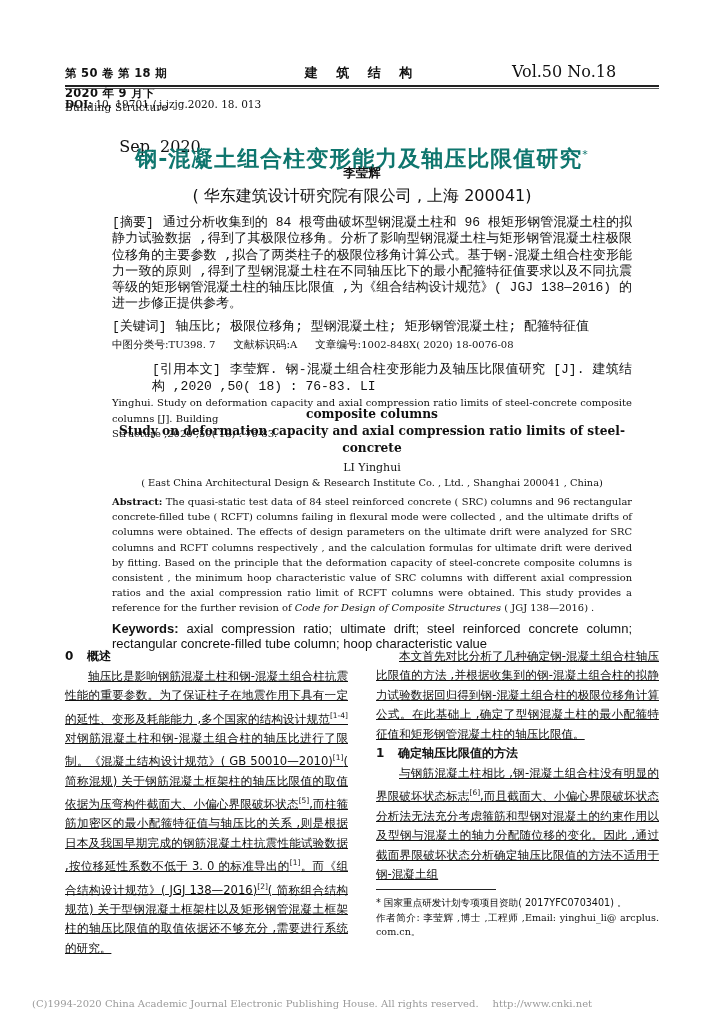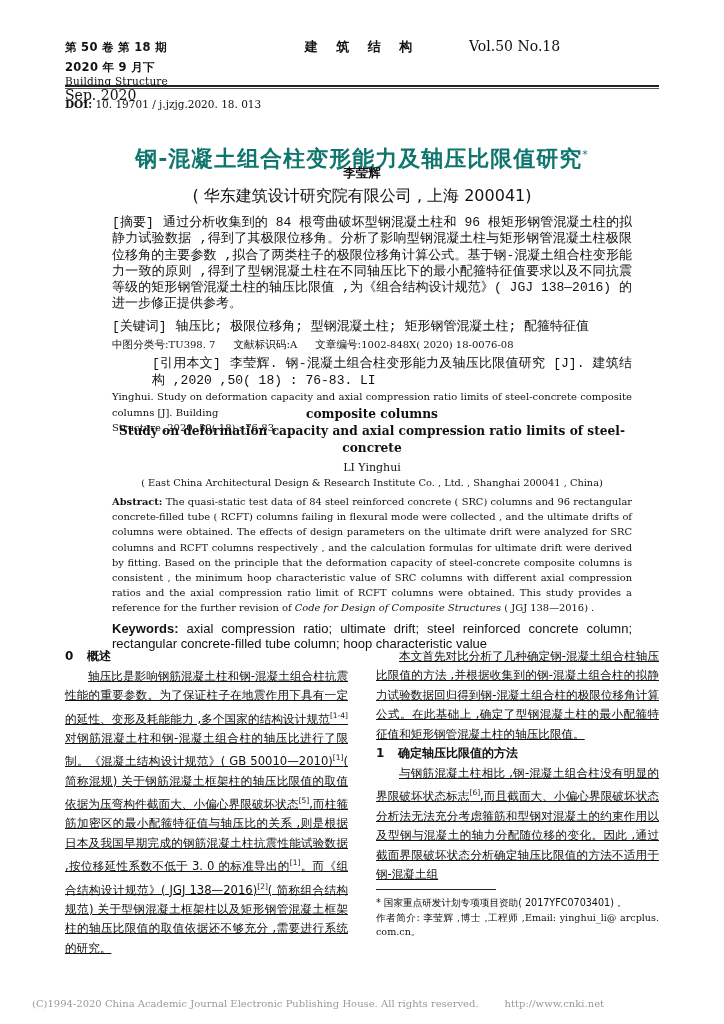--- a/index.html
+++ b/index.html
@@ -11,21 +11,21 @@
     position:relative;
     overflow:hidden;
   }
   .page { position:absolute; left:0; top:10px; width:596px; height:1024px; }
 
   
   .runhead { position:absolute; left:65px; top:28px; width:594px; }
   .runhead-row { display:flex; align-items:baseline; justify-content:space-between; }
   .rh-left  { width:190px; text-align:left;  font-size:11.5px; font-family:"DejaVu Sans", sans-serif; font-weight:bold; letter-spacing:.3px; }
   .rh-mid   { flex:1; text-align:center; }
-  .rh-right { width:190px; text-align:left; font-size:14px; font-family:"DejaVu Serif", serif; }
+  .rh-right { width:190px; text-align:center; font-size:16px; font-family:"DejaVu Serif", serif;margin-top:24px; }
   .rh-mid-cn { font-size:13px; font-family:"DejaVu Sans", sans-serif; font-weight:bold; letter-spacing:7px; }
   .rh-mid-en { font-size:10.5px; font-family:"DejaVu Serif", serif; letter-spacing:.2px; }
   .rule-double { position:absolute; left:65px; top:75px; width:594px; }
   .rule-double .r1 { height:1.6px; background:#222; }
   .rule-double .r2 { height:0.8px; background:#555; margin-top:1.6px; }
 
   .doi { position:absolute; left:65px; top:88px; font-size:10.5px; }
   .doi b { font-family:"DejaVu Serif", serif; }
 
   
@@ -100,21 +100,21 @@
   .footnote { position:absolute; left:376px; top:886px; width:283px;
     font-family:"DejaVu Sans", sans-serif; font-size:9.6px; line-height:14.6px; text-align:justify; }
   .footnote .en { font-family:"DejaVu Serif", serif; }
 
   
   .cnki {
     position:absolute; left:32px; top:988px; width:660px;
     font-family:"DejaVu Serif", serif; font-size:10px; color:#9a9a9a;
     white-space:nowrap;
   }
-  .cnki .u { margin-left:26px; }
+  .cnki .u { margin-left:14px; }
 </style>
 </head>
 <body>
 
 <div class="page">
 
   <div class="runhead">
     <div class="runhead-row">
       <div class="rh-left">第 50 卷 第 18 期</div>
       <div class="rh-mid rh-mid-cn">建 筑 结 构</div>
@@ -146,21 +146,21 @@
     </div>
 
     <div class="cn-para" style="margin-top:6px;">
       <span class="lbl">[关键词]</span><span class="gap"></span><span>轴压比; 极限位移角; 型钢混凝土柱; 矩形钢管混凝土柱; 配箍特征值</span>
     </div>
 
     <div class="cn-line" style="margin-top:1px;">
       <span>中图分类号:</span><span class="cite-en">TU398. 7</span><span class="sp"></span><span>文献标识码:</span><span class="cite-en">A</span><span class="sp"></span><span>文章编号:</span><span class="cite-en">1002-848X( 2020) 18-0076-08</span>
     </div>
 
-    <div class="cn-para" style="margin-top:3px;padding-left:40px;">
+    <div class="cn-para" style="margin-top:9px;padding-left:40px;">
       <span class="lbl">[引用本文]</span><span class="gap"></span><span>李莹辉. 钢-混凝土组合柱变形能力及轴压比限值研究 [J]. 建筑结构 ,2020 ,50( 18) : 76-83. LI</span>
     </div>
     <div class="cite-en" style="line-height:15.6px; text-align:justify;">Yinghui. Study on deformation capacity and axial compression ratio limits of steel-concrete composite columns [J]. Building</div>
     <div class="cite-en" style="line-height:15.6px;">Structure ,2020 ,50( 18) : 76-83.</div>
   </div>
 
   <div class="en-block">
     <div class="en-title">
       <div>composite columns</div>
       <div>Study on deformation capacity and axial compression ratio limits of steel-concrete</div>

